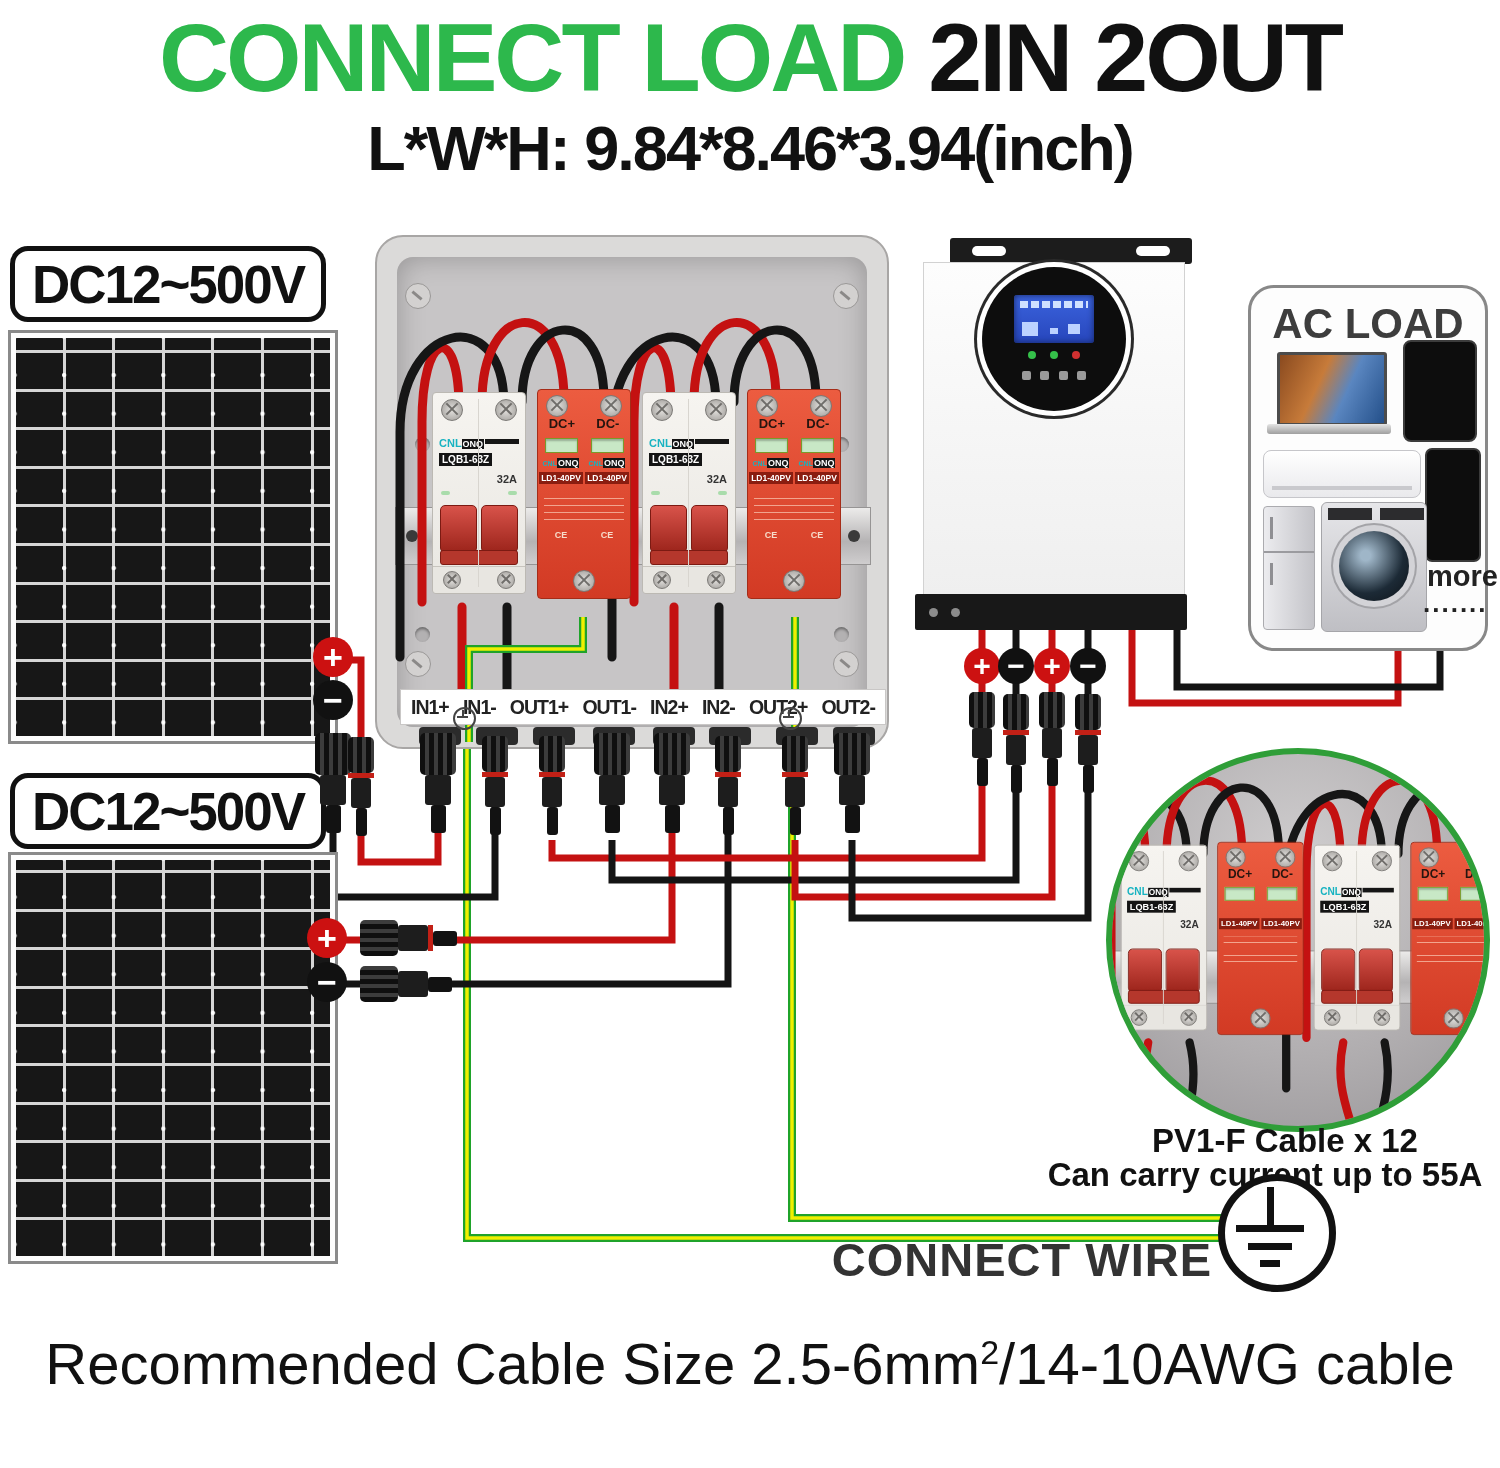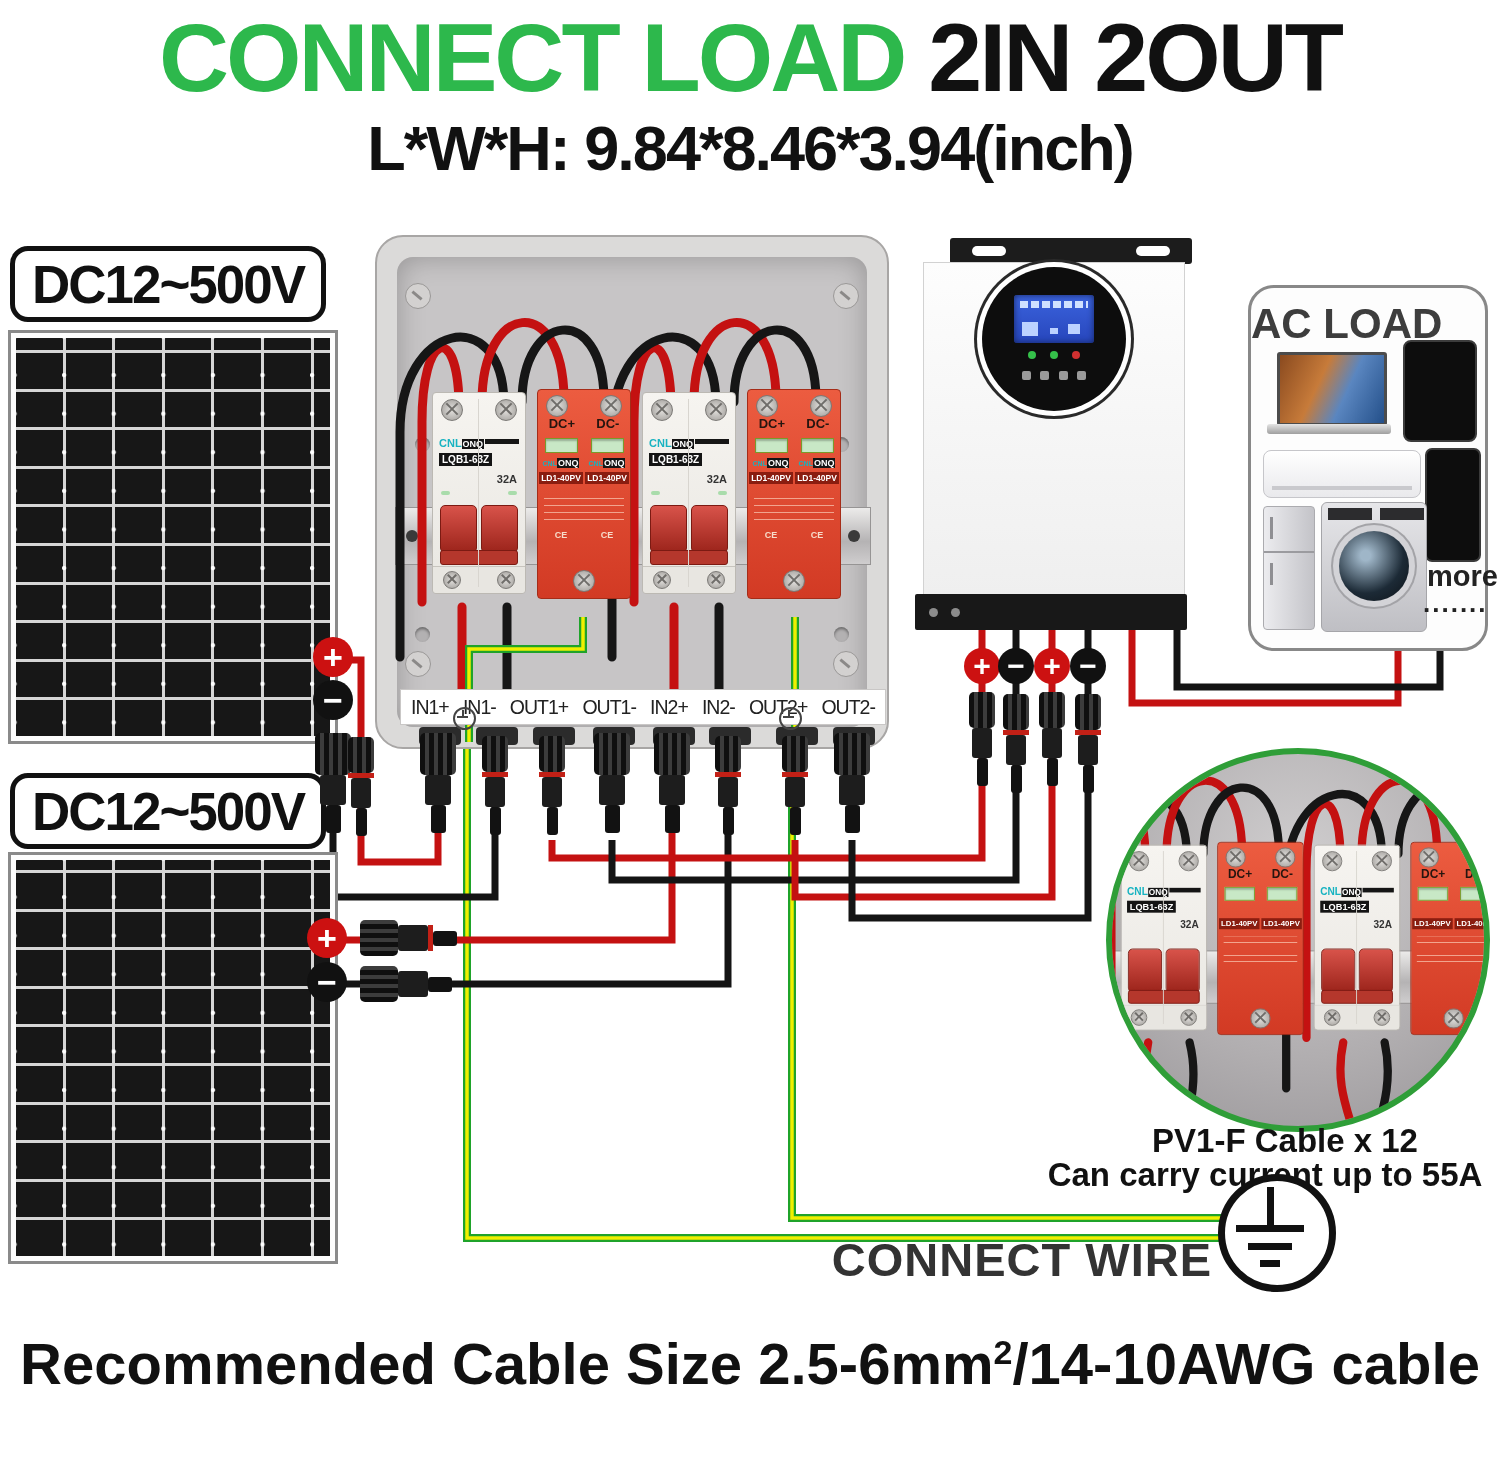--- a/index.html
+++ b/index.html
@@ -75,21 +75,21 @@
   .spd-modelrow span{background:#8a1d10;color:#fff;font-size:8.5px;font-weight:700;padding:1px 2px;}
   .spd-spec{position:absolute;left:6px;right:6px;top:102px;height:30px;
             background:repeating-linear-gradient(rgba(0,0,0,0) 0 6px,rgba(255,225,205,.6) 6px 7px);}
   .spd-cerow{position:absolute;left:0;right:0;top:140px;display:flex;justify-content:space-around;
              font-size:9px;font-weight:700;color:#f7dcca;}
   .spd .screw.c{left:35px;bottom:6px;top:auto;}
 
   
   .tstrip{position:absolute;left:23px;top:452px;width:464px;height:34px;background:#fff;border:1px solid #c9c7c6;
           display:flex;align-items:center;justify-content:space-between;padding:0 10px;z-index:4;}
-  .tstrip span{font-size:19.5px;font-weight:400;letter-spacing:-1px;color:#222;white-space:nowrap;}
+  .tstrip span{font-size:19.5px;font-weight:700;letter-spacing:-1px;color:#222;white-space:nowrap;}
   .tgnd{position:absolute;width:19px;height:19px;border:2px solid #444;border-radius:50%;z-index:5;}
   .tgnd::before{content:"";position:absolute;left:6.5px;top:1px;width:2px;height:6px;background:#444;}
   .tgnd::after{content:"";position:absolute;left:2px;top:7px;width:11px;height:2px;background:#444;
                box-shadow:0 4px 0 -1px #444;}
   .gland{position:absolute;top:490px;height:18px;width:42px;background:#2b2b2b;border-radius:4px;z-index:4;}
 
   
   .mc4v{position:absolute;width:36px;z-index:12;display:flex;flex-direction:column;align-items:center;}
   .mc4v .nut{width:36px;height:42px;border-radius:5px;
       background:repeating-linear-gradient(90deg,#0f0f0f 0 5px,#3c3c3c 5px 9px);}
@@ -129,21 +129,21 @@
        box-shadow:24px 2px 0 -4px #bcd2ff,44px 0 0 -2px #bcd2ff;}
   .inv-leds{position:absolute;left:46px;top:84px;width:52px;display:flex;justify-content:space-between;}
   .inv-leds i{width:8px;height:8px;border-radius:50%;}
   .inv-btns{position:absolute;left:40px;top:104px;width:64px;display:flex;justify-content:space-between;}
   .inv-btns i{width:9px;height:9px;background:#9a9a9a;border-radius:2px;}
   .inv-name{position:absolute;left:0;right:0;top:262px;text-align:center;font-size:42px;font-weight:700;
             color:#3a3a3a;letter-spacing:2px;}
 
   
   .acbox{left:1248px;top:285px;width:234px;height:360px;background:#fdfdfd;border:3px solid #888;border-radius:26px;z-index:8;}
-  .ac-title{position:absolute;left:0;right:0;top:12px;font-size:42px;font-weight:700;color:#3d3d3d;}
+  .ac-title{position:absolute;left:0;right:0;top:12px;text-align:center;font-size:42px;font-weight:700;color:#3d3d3d;}
   .laptop{position:absolute;left:16px;top:64px;width:124px;height:82px;}
   .laptop .scr{position:absolute;left:10px;top:0;width:104px;height:68px;background:
       linear-gradient(115deg,#8a4a1f 0%,#c77b3a 38%,#5a86c0 62%,#24508a 100%);border:3px solid #4c4c4c;border-radius:3px;}
   .laptop .base{position:absolute;left:0;bottom:0;width:124px;height:10px;background:linear-gradient(#e4e4e4,#9f9f9f);border-radius:3px;}
   .tablet{position:absolute;left:152px;top:52px;width:70px;height:98px;background:#0d0d0d;border:2px solid #3c3c3c;border-radius:8px;}
   .acunit{position:absolute;left:12px;top:162px;width:156px;height:46px;background:linear-gradient(#ffffff,#e9e9ec);
           border:1px solid #c6c6ca;border-radius:8px;}
   .acunit::after{content:"";position:absolute;left:8px;bottom:7px;right:8px;height:4px;background:#c9c9cd;}
   .phone{position:absolute;left:174px;top:160px;width:52px;height:110px;background:#0d0d0d;border:2px solid #3a3a3a;border-radius:7px;}
   .fridge{position:absolute;left:12px;top:218px;width:50px;height:122px;background:linear-gradient(90deg,#ececef,#c3c3c8);
@@ -170,21 +170,21 @@
   .gsym i{position:absolute;background:#111;}
   .gsym .v{left:42px;top:6px;width:7px;height:40px;}
   .gsym .b1{left:11px;top:44px;width:68px;height:7px;}
   .gsym .b2{left:23px;top:62px;width:44px;height:7px;}
   .gsym .b3{left:35px;top:79px;width:20px;height:7px;}
   .gw-label{left:0;width:1212px;top:1232px;text-align:right;font-size:47px;font-weight:700;color:#333;letter-spacing:1px;z-index:9;}
 
   
   .pv1{left:1060px;width:450px;top:1122px;text-align:center;font-size:33px;font-weight:700;z-index:9;}
   .pv2{left:1020px;width:490px;top:1156px;text-align:center;font-size:33px;font-weight:700;z-index:9;}
-  .foot1{left:0;right:0;top:1330px;text-align:center;font-size:58px;font-weight:700;z-index:9;}
+  .foot1{left:0;right:0;top:1330px;text-align:center;font-size:58px;font-weight:400;z-index:9;}
   .foot1 sup{font-size:34px;}
   .foot2{left:0;right:0;top:1400px;text-align:center;font-size:58px;font-weight:400;z-index:9;}
 </style>
 </head>
 <body>
 
 <div id="canvas">
 
   <div class="abs title">
     <span class="hl">CONNECT LOAD</span>

